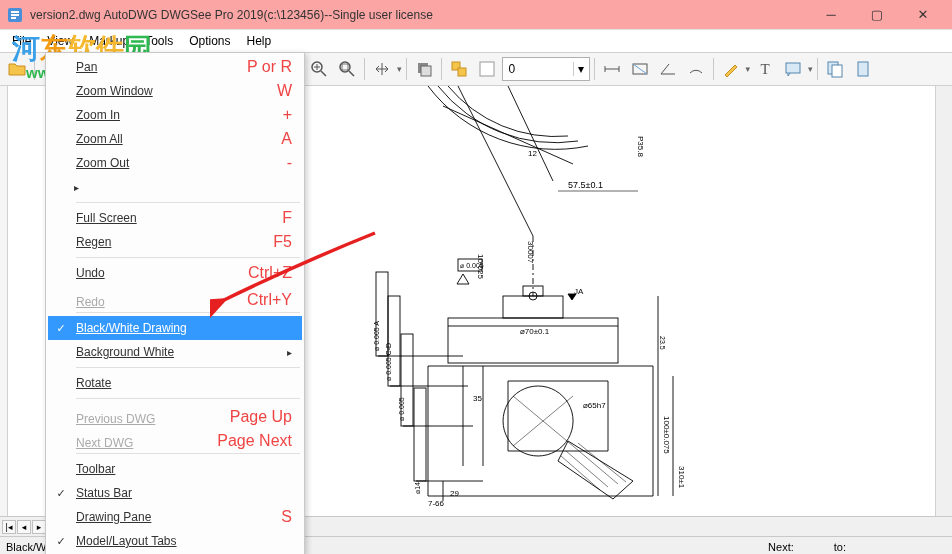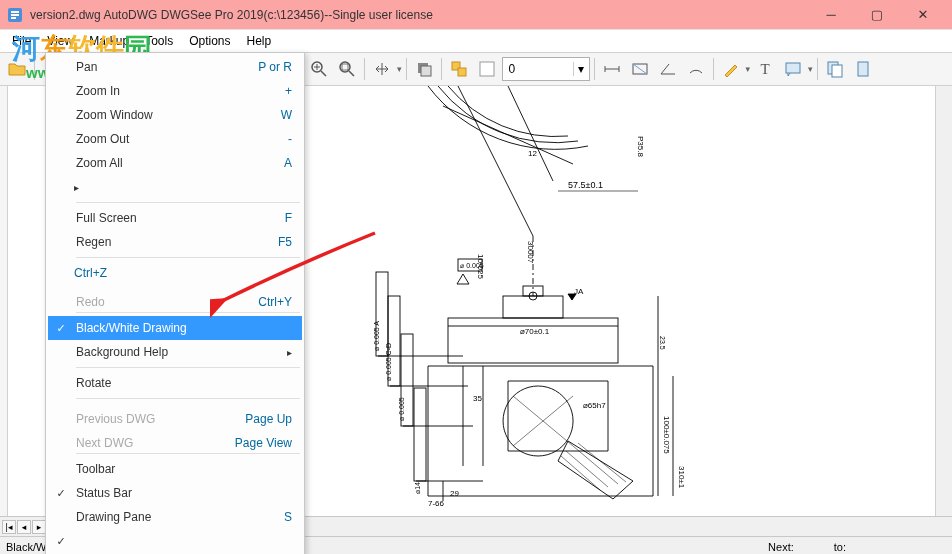--- a/index.html
+++ b/index.html
@@ -25,22 +25,22 @@
 .side-gutter { width: 8px; background: #f5f5f5; border-right: 1px solid #d0d0d0; }
 .canvas-area { flex: 1; background: #fff; position: relative; overflow: hidden; }
 .vscroll { width: 17px; background: #f0f0f0; border-left: 1px solid #d0d0d0; }
 
 .dropdown { position: absolute; left: 45px; top: 52px; width: 260px; background: #fdfdfd; border: 1px solid #c8c8c8; box-shadow: 2px 2px 6px rgba(0,0,0,0.2); z-index: 100; padding: 2px; }
 .dd-item { height: 24px; display: flex; align-items: center; font-size: 12px; color: #333; position: relative; cursor: pointer; }
 .dd-item.disabled { color: #aaa; cursor: default; align-items: flex-end; }
 .dd-item.highlighted { background: #3399ff; color: #fff; }
 .dd-check { width: 26px; text-align: center; font-size: 11px; color: #333; }
 .dd-item.highlighted .dd-check { color: #fff; }
-.dd-label { flex: 1; padding-left: 2px; }
-.dd-shortcut { padding-right: 10px; color: #0369a1; font-size: 12px; }
+.dd-label { flex: 1; padding-left: 2px; text-decoration: underline; }
+.dd-shortcut { padding-right: 10px; color: #ef4444; font-size: 16px; }
 .dd-sub { padding-right: 10px; font-size: 10px; }
 .dd-sep { height: 1px; background: #e0e0e0; margin: 3px 2px 3px 28px; }
 
 .red-arrow { position: absolute; left: 210px; top: 228px; z-index: 200; pointer-events: none; }
 
 .tabs-row { height: 20px; background: #f0f0f0; border-top: 1px solid #c8c8c8; display: flex; align-items: center; font-size: 11px; padding: 0 2px; }
 .tab-arrows { display: flex; gap: 1px; margin-right: 2px; }
 .tab-arrow { width: 14px; height: 14px; display: flex; align-items: center; justify-content: center; font-size: 9px; cursor: pointer; border: 1px solid #c0c0c0; background: #f8f8f8; }
 .tab { padding: 2px 10px; background: #fff; border: 1px solid #b0b0b0; border-bottom: none; font-weight: bold; cursor: pointer; }
 
@@ -286,105 +286,107 @@
 </div>
 
 <div class="dropdown" id="dd">
     <div class="dd-item">
       <span class="dd-check"></span>
       <span class="dd-label">Pan</span>
       <span class="dd-shortcut">P or R</span>
     </div>
     <div class="dd-item">
       <span class="dd-check"></span>
+      <span class="dd-label">Zoom Window</span>
+      <span class="dd-shortcut">W</span>
+    </div>
+    <div class="dd-item">
+      <span class="dd-check"></span>
       <span class="dd-label">Zoom In</span>
       <span class="dd-shortcut">+</span>
     </div>
     <div class="dd-item">
       <span class="dd-check"></span>
-      <span class="dd-label">Zoom Window</span>
-      <span class="dd-shortcut">W</span>
+      <span class="dd-label">Zoom All</span>
+      <span class="dd-shortcut">A</span>
     </div>
     <div class="dd-item">
       <span class="dd-check"></span>
       <span class="dd-label">Zoom Out</span>
       <span class="dd-shortcut">-</span>
     </div>
     <div class="dd-item">
       <span class="dd-check"></span>
-      <span class="dd-label">Zoom All</span>
-      <span class="dd-shortcut">A</span>
-    </div>
-    <div class="dd-item">
-      <span class="dd-check"></span>
       <span class="dd-sub">▸</span>
     </div>
     <div class="dd-sep"></div>
     <div class="dd-item">
       <span class="dd-check"></span>
       <span class="dd-label">Full Screen</span>
       <span class="dd-shortcut">F</span>
     </div>
     <div class="dd-item">
       <span class="dd-check"></span>
       <span class="dd-label">Regen</span>
       <span class="dd-shortcut">F5</span>
     </div>
     <div class="dd-sep"></div>
     <div class="dd-item">
       <span class="dd-check"></span>
+      <span class="dd-label">Undo</span>
       <span class="dd-shortcut">Ctrl+Z</span>
     </div>
     <div class="dd-item disabled">
       <span class="dd-check"></span>
       <span class="dd-label">Redo</span>
       <span class="dd-shortcut">Ctrl+Y</span>
     </div>
     <div class="dd-sep"></div>
     <div class="dd-item highlighted">
       <span class="dd-check">✓</span>
       <span class="dd-label">Black/White Drawing</span>
     </div>
     <div class="dd-item">
       <span class="dd-check"></span>
-      <span class="dd-label">Background Help</span>
+      <span class="dd-label">Background White</span>
       <span class="dd-sub">▸</span>
     </div>
     <div class="dd-sep"></div>
     <div class="dd-item">
       <span class="dd-check"></span>
       <span class="dd-label">Rotate</span>
     </div>
     <div class="dd-sep"></div>
     <div class="dd-item disabled">
       <span class="dd-check"></span>
       <span class="dd-label">Previous DWG</span>
       <span class="dd-shortcut">Page Up</span>
     </div>
     <div class="dd-item disabled">
       <span class="dd-check"></span>
       <span class="dd-label">Next DWG</span>
-      <span class="dd-shortcut">Page View</span>
+      <span class="dd-shortcut">Page Next</span>
     </div>
     <div class="dd-sep"></div>
     <div class="dd-item">
       <span class="dd-check"></span>
       <span class="dd-label">Toolbar</span>
     </div>
     <div class="dd-item">
       <span class="dd-check">✓</span>
       <span class="dd-label">Status Bar</span>
     </div>
     <div class="dd-item">
       <span class="dd-check"></span>
       <span class="dd-label">Drawing Pane</span>
       <span class="dd-shortcut">S</span>
     </div>
     <div class="dd-item">
       <span class="dd-check">✓</span>
+      <span class="dd-label">Model/Layout Tabs</span>
     </div>
   </div>
 
 <svg class="red-arrow" width="170" height="90">
   <defs>
       <marker id="ah" markerWidth="10" markerHeight="8" refX="2" refY="4" orient="auto">
         <path d="M10 0 L0 4 L10 8 z" fill="#e62020"></path>
       </marker>
     </defs>
   <path d="M165 5 Q 90 35 12 73" stroke="#e62020" stroke-width="3.5" fill="none" marker-end="url(#ah)"></path>

